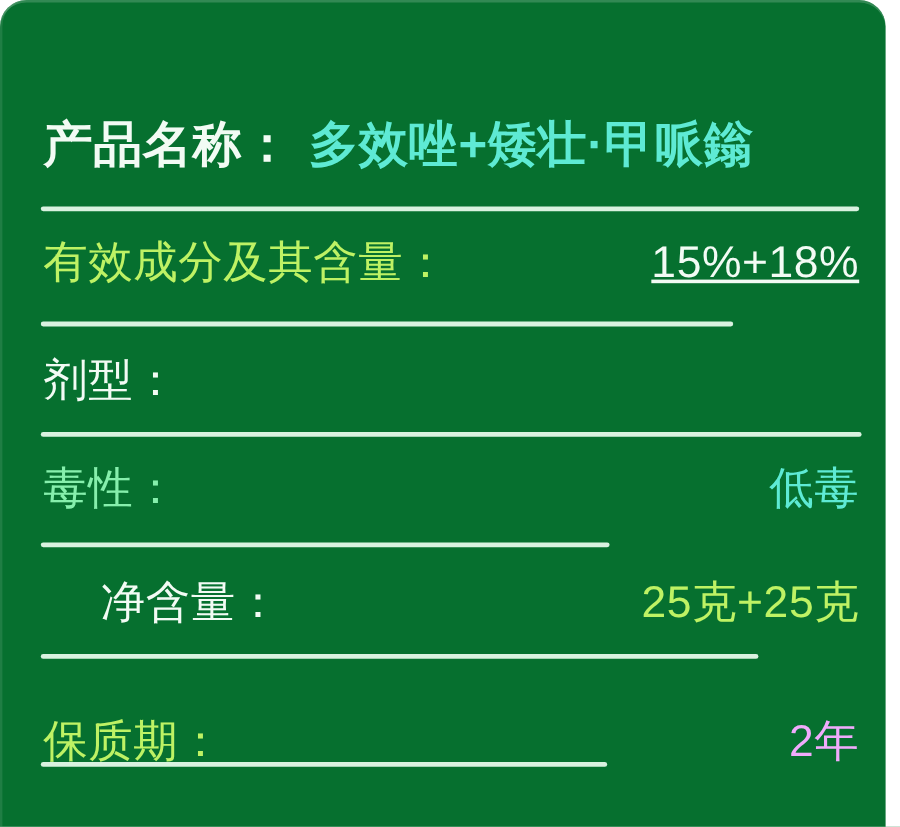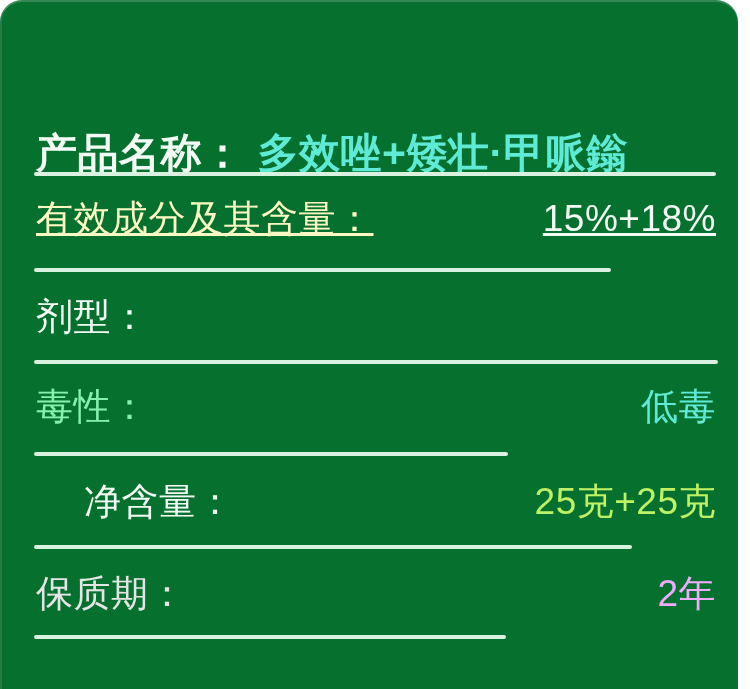--- a/index.html
+++ b/index.html
@@ -79,21 +79,20 @@
     position: absolute;
     height: 4px;
     left: 34px;
     background: #d9f2e0;
     border-radius: 2px;
   }
 
   
   .row-title .row-text {
     top: 0;
-    margin-top: 33px;
   }
   .row-title .spec-label,
   .row-title .spec-value {
     font-size: 41px;
     font-weight: bold;
     color: #f4fcf6;
     line-height: 1;
   }
   .row-title .spec-label {
     margin-right: 14px;
@@ -135,21 +134,21 @@
     <div class="spec-row row-title" id="row-0">
       <div class="row-text">
         <span class="spec-label" style="color: rgb(242, 251, 244);">产品名称：</span>
         <span class="spec-value" style="color: #5eead4;">多效唑+矮壮·甲哌鎓</span>
       </div>
       <div class="spec-divider" style="background: rgb(217, 242, 224);"></div>
     </div>
 
     <div class="spec-row row-normal" id="row-1">
       <div class="row-text">
-        <span class="spec-label" style="color: #fef9c3; text-decoration: underline;">有效成分及其含量：</span>
+        <span class="spec-label" style="color: #bef264;">有效成分及其含量：</span>
         <span class="spec-value" style="color: rgb(242, 251, 244); text-decoration: underline;">15%+18%</span>
       </div>
       <div class="spec-divider" style="background: rgb(217, 242, 224);"></div>
     </div>
 
     <div class="spec-row row-normal" id="row-2">
       <div class="row-text">
         <span class="spec-label" style="color: rgb(242, 251, 244);">剂型：</span>
       </div>
       <div class="spec-divider" style="background: rgb(217, 242, 224);"></div>
@@ -166,21 +165,21 @@
     <div class="spec-row row-normal" id="row-4">
       <div class="row-text">
         <span class="spec-label" style="color: rgb(242, 251, 244); margin-left: 48px;">净含量：</span>
         <span class="spec-value" style="color: #bef264;">25克+25克</span>
       </div>
       <div class="spec-divider" style="background: rgb(217, 242, 224);"></div>
     </div>
 
     <div class="spec-row row-normal" id="row-5">
       <div class="row-text">
-        <span class="spec-label" style="color: #e5e5e5;">保质期：</span>
+        <span class="spec-label" style="color: #bef264; margin-top: 24px;">保质期：</span>
         <span class="spec-value" style="color: #f0abfc;">2年</span>
       </div>
       <div class="spec-divider" style="background: rgb(217, 242, 224);"></div>
     </div>
 
   </div>
 
   <div class="panel-edge-sheen"></div>
 </div>
 

